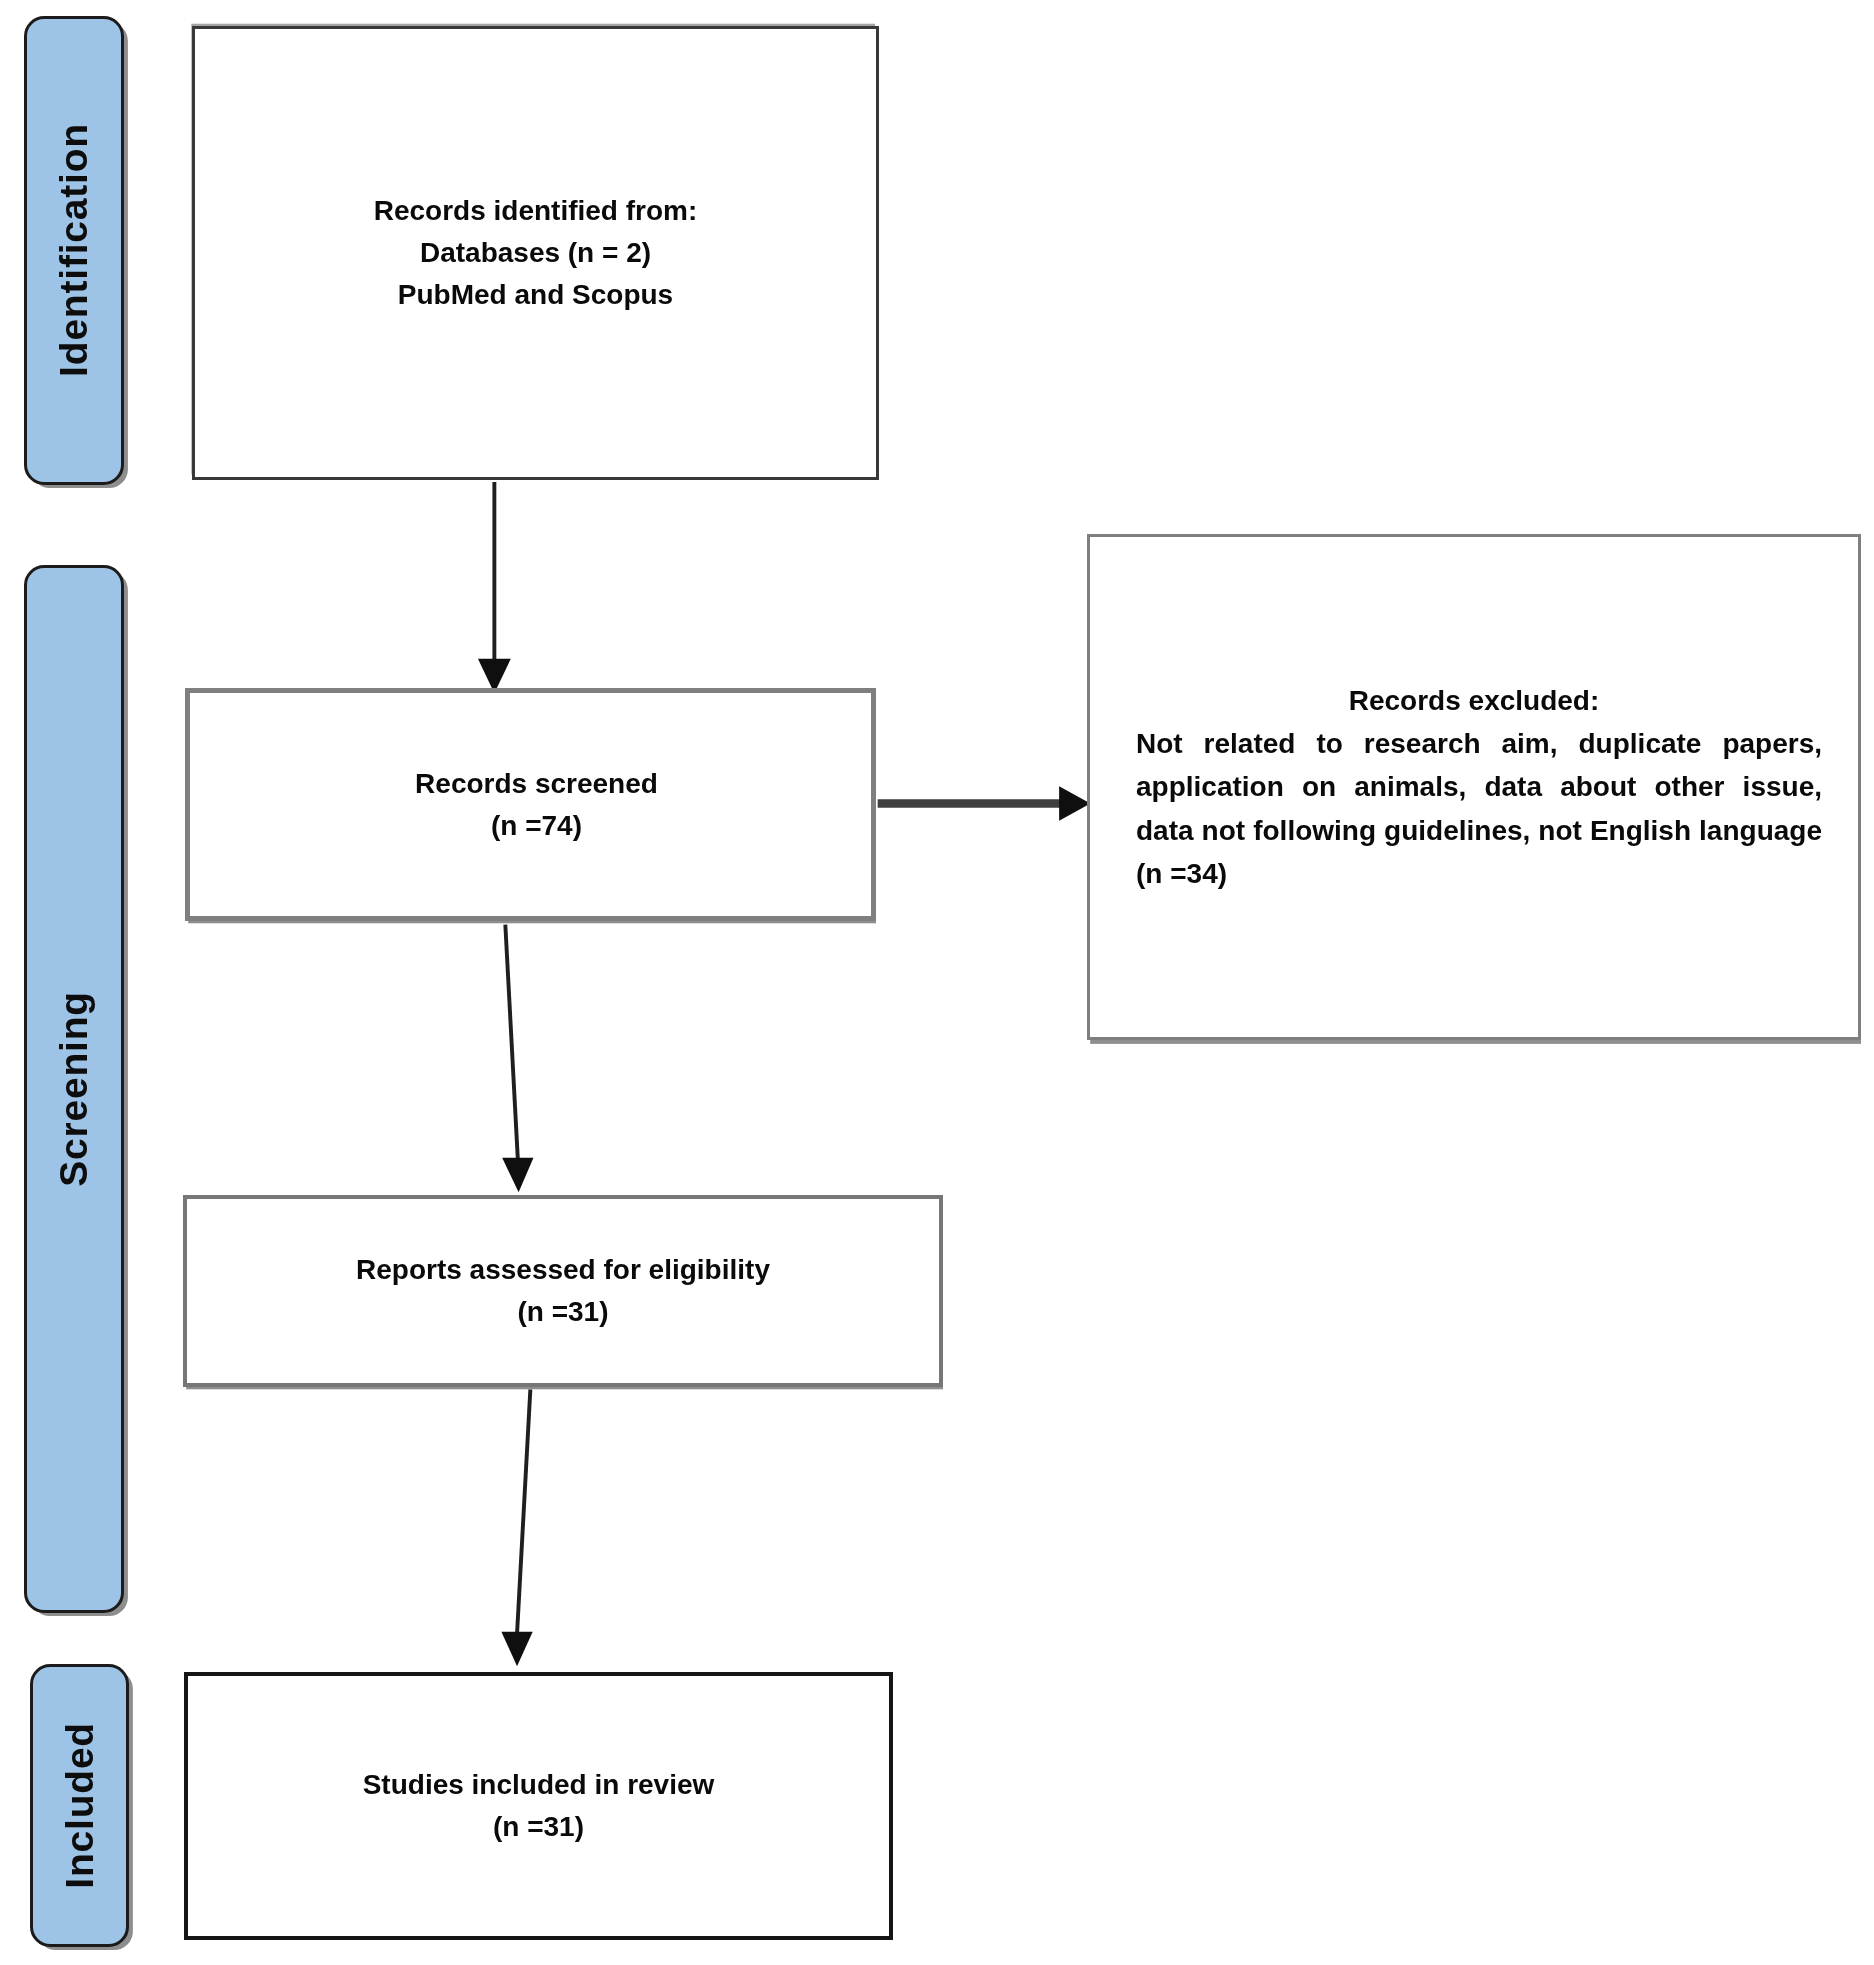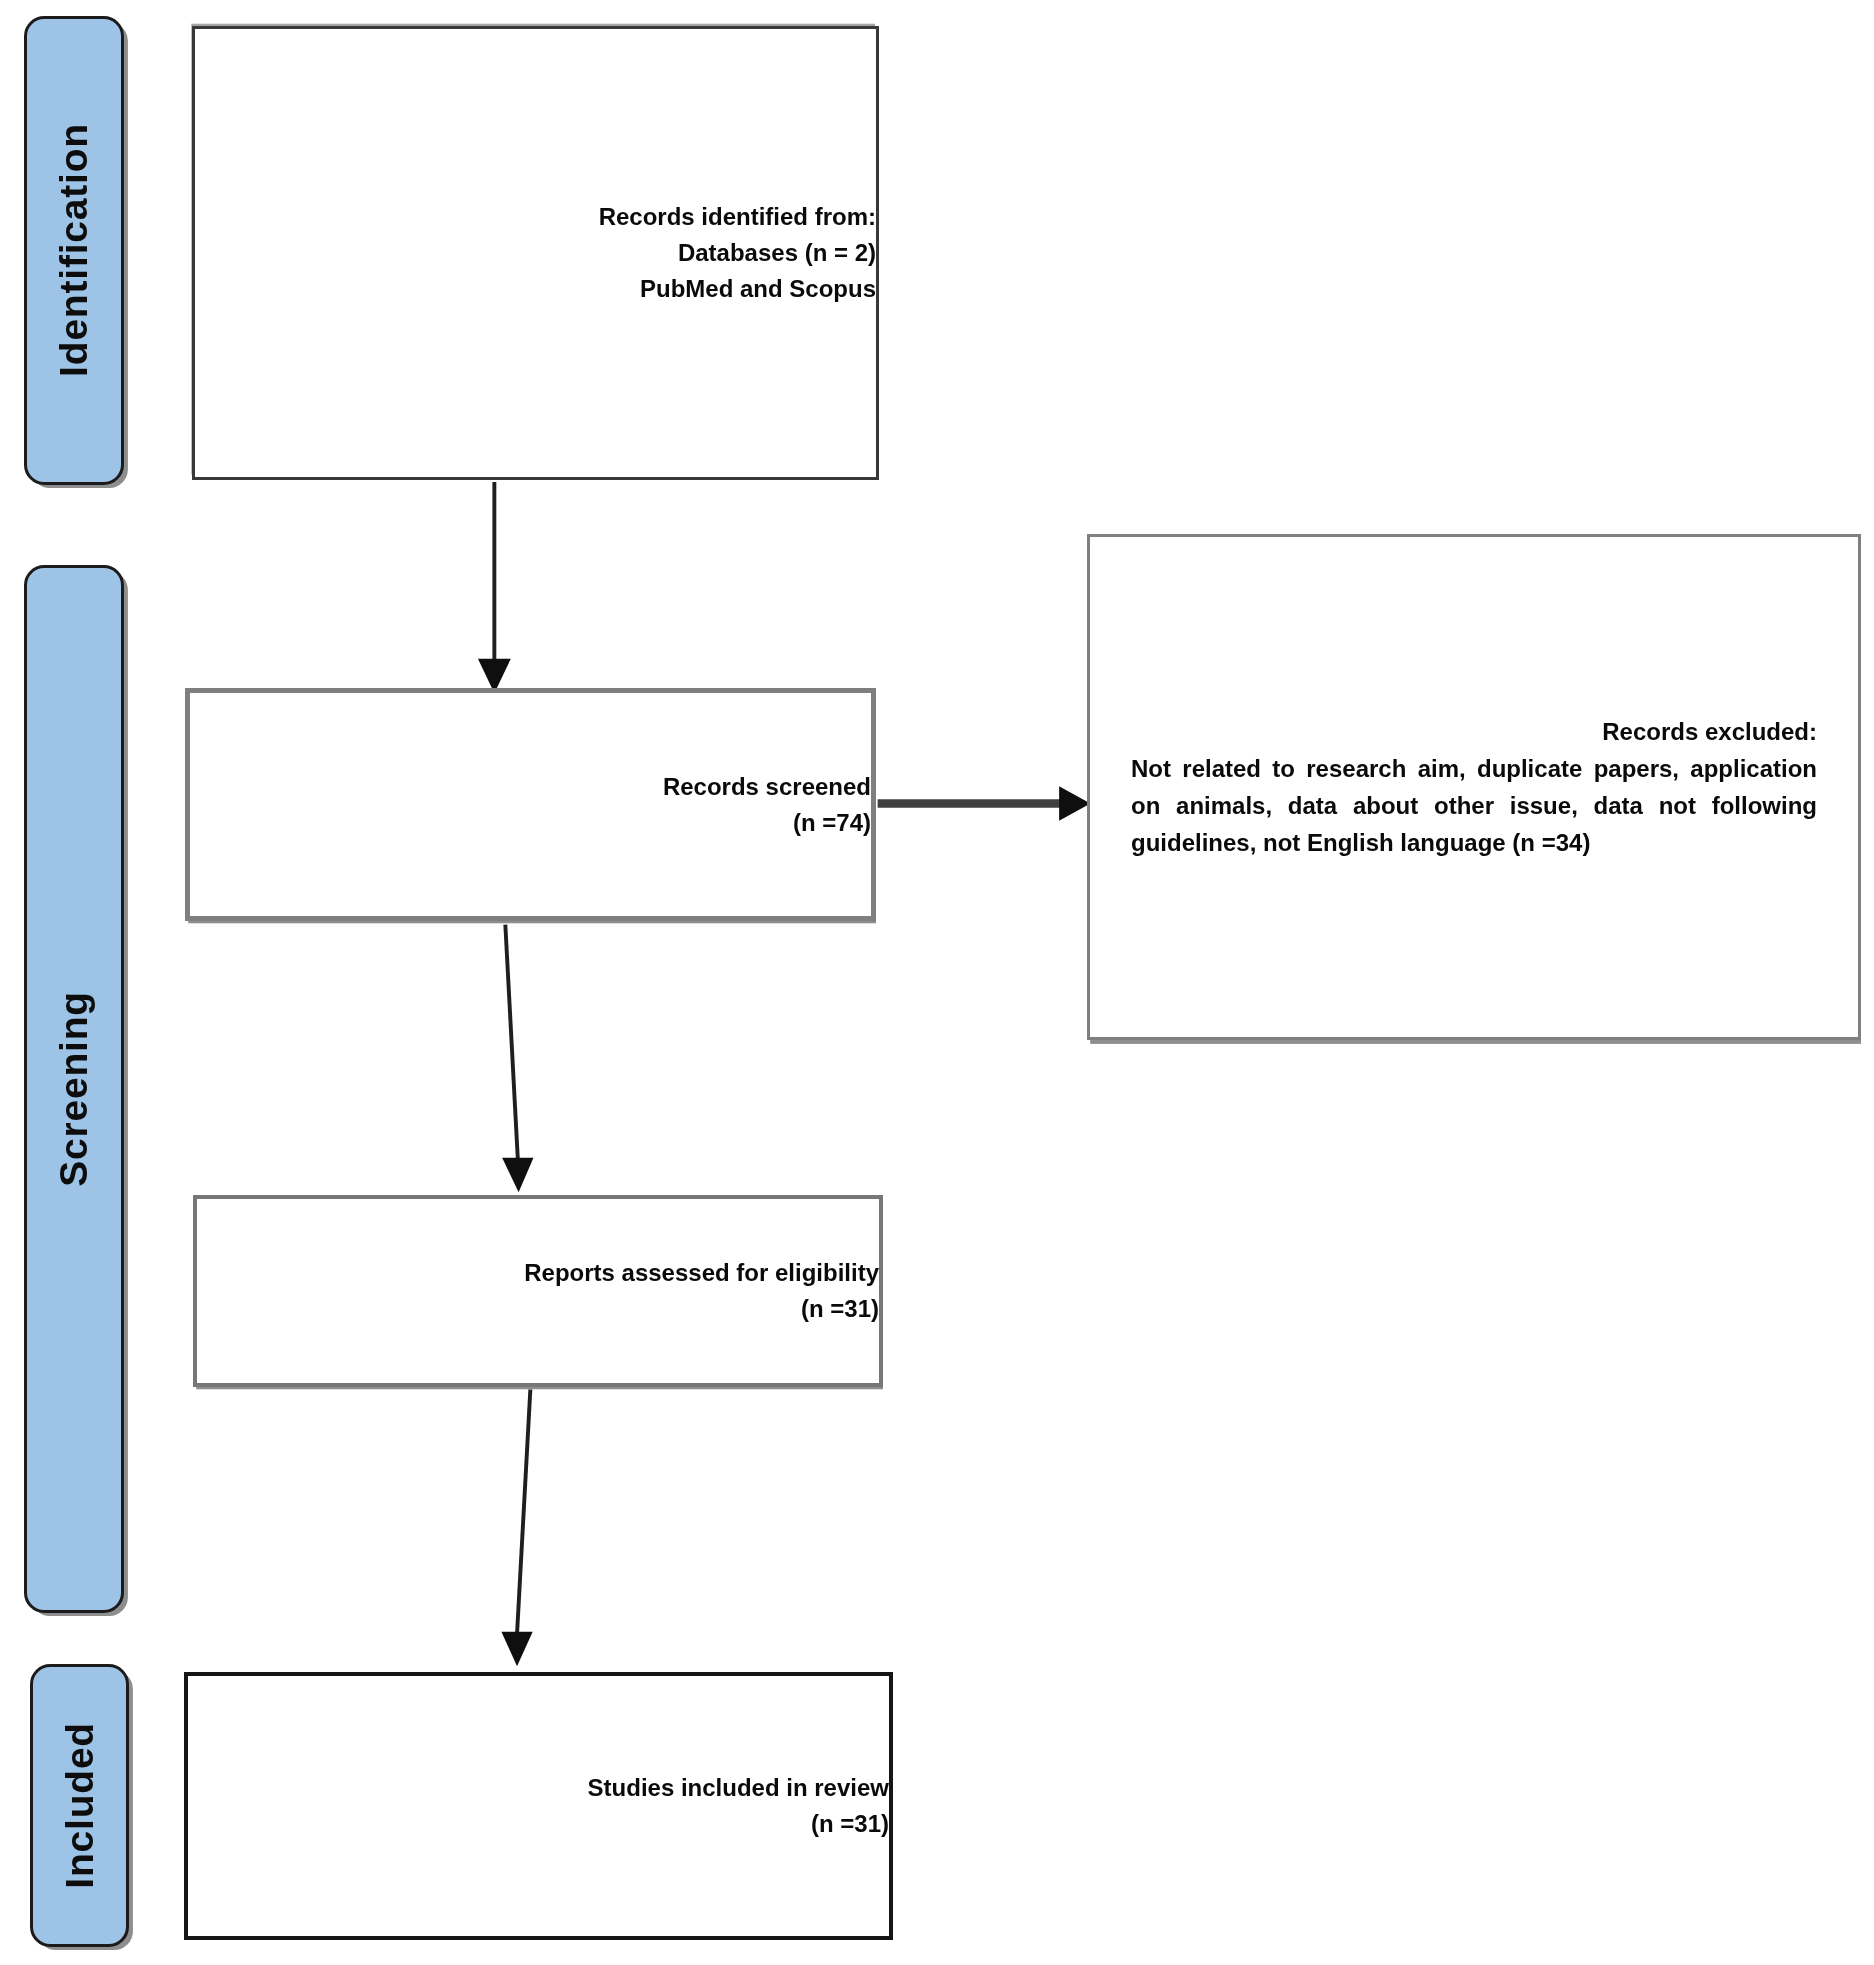--- a/index.html
+++ b/index.html
@@ -48,26 +48,26 @@
   .bar-screening      { left: 23.5px;  top: 565px;  width: 100px; height: 1048px; }
   .bar-included       { left: 30px;  top: 1664px; width: 99px; height: 283px; }
 
   
   .flow-box {
     position: absolute;
     background: #ffffff;
     box-sizing: border-box;
     display: flex;
     flex-direction: column;
-    align-items: flex-end;
+    align-items: center;
     justify-content: center;
     text-align: center;
     color: #0a0a0a;
     font-weight: 700;
-    font-size: 24px;
+    font-size: 28px;
     line-height: 1.5;
   }
   .flow-box .line { display: block; }
 
   .box-identified {
     left: 192px; top: 26px; width: 687px; height: 454px;
     border: 3.1px solid #383838;
     box-shadow: -2.3px -3.9px 0 -1.6px #a5a5a5;
   }
   .box-screened {
@@ -87,21 +87,21 @@
     text-align: center;
     line-height: 1.55;
   }
   .box-excluded .excl-body {
     text-align: justify;
     line-height: 1.55;
     width: 100%;
     margin-left: 10px;
   }
   .box-assessed {
-    left: 193px; top: 1195px; width: 690px; height: 192px;
+    left: 183px; top: 1195px; width: 760px; height: 192px;
     border: 4.7px solid #777777;
     box-shadow: 1.6px 3.9px 0 -1.6px #8e8e8e;
   }
   .box-included {
     left: 184px; top: 1672px; width: 709px; height: 268px;
     border: 4.7px solid #151515;
   }
 </style>
 </head>
 <body>

